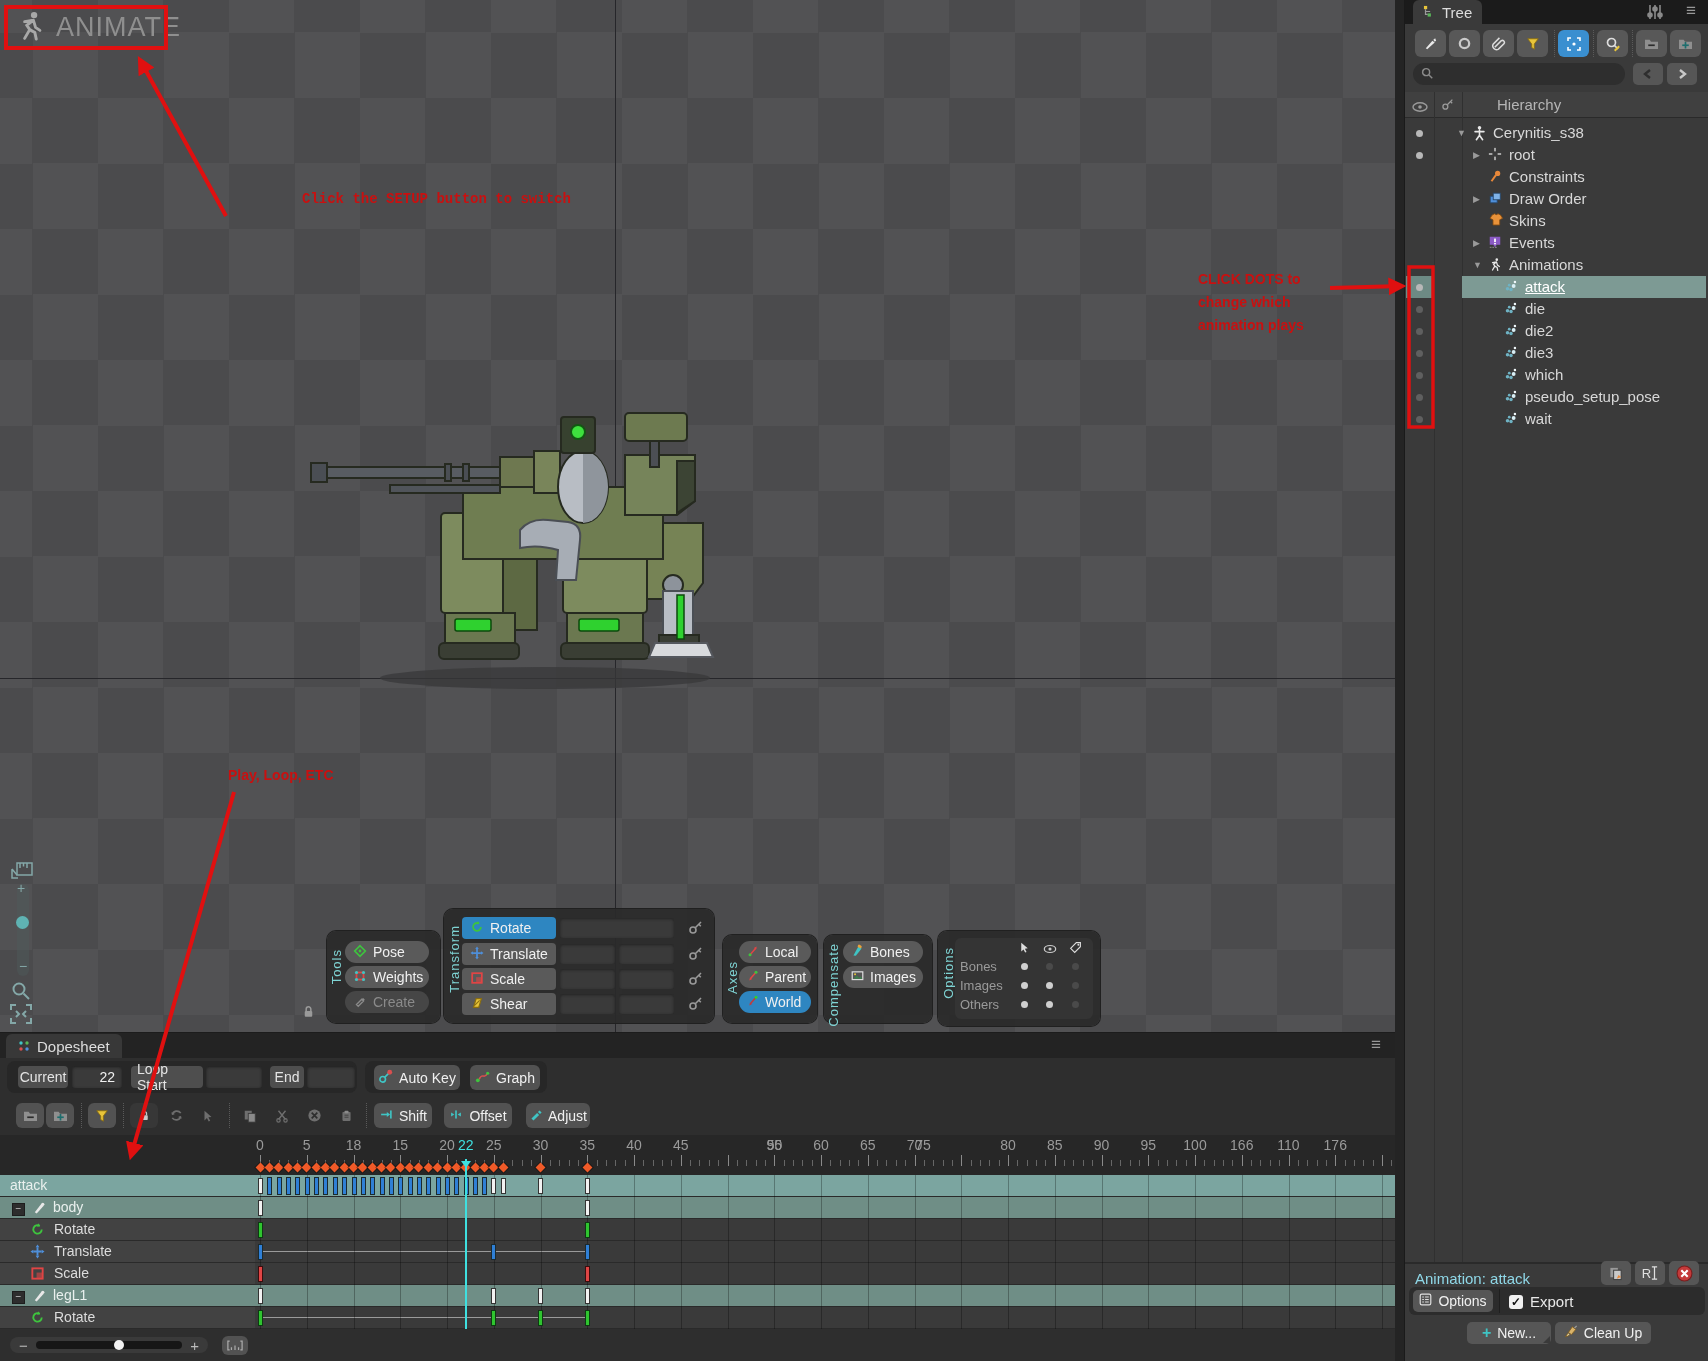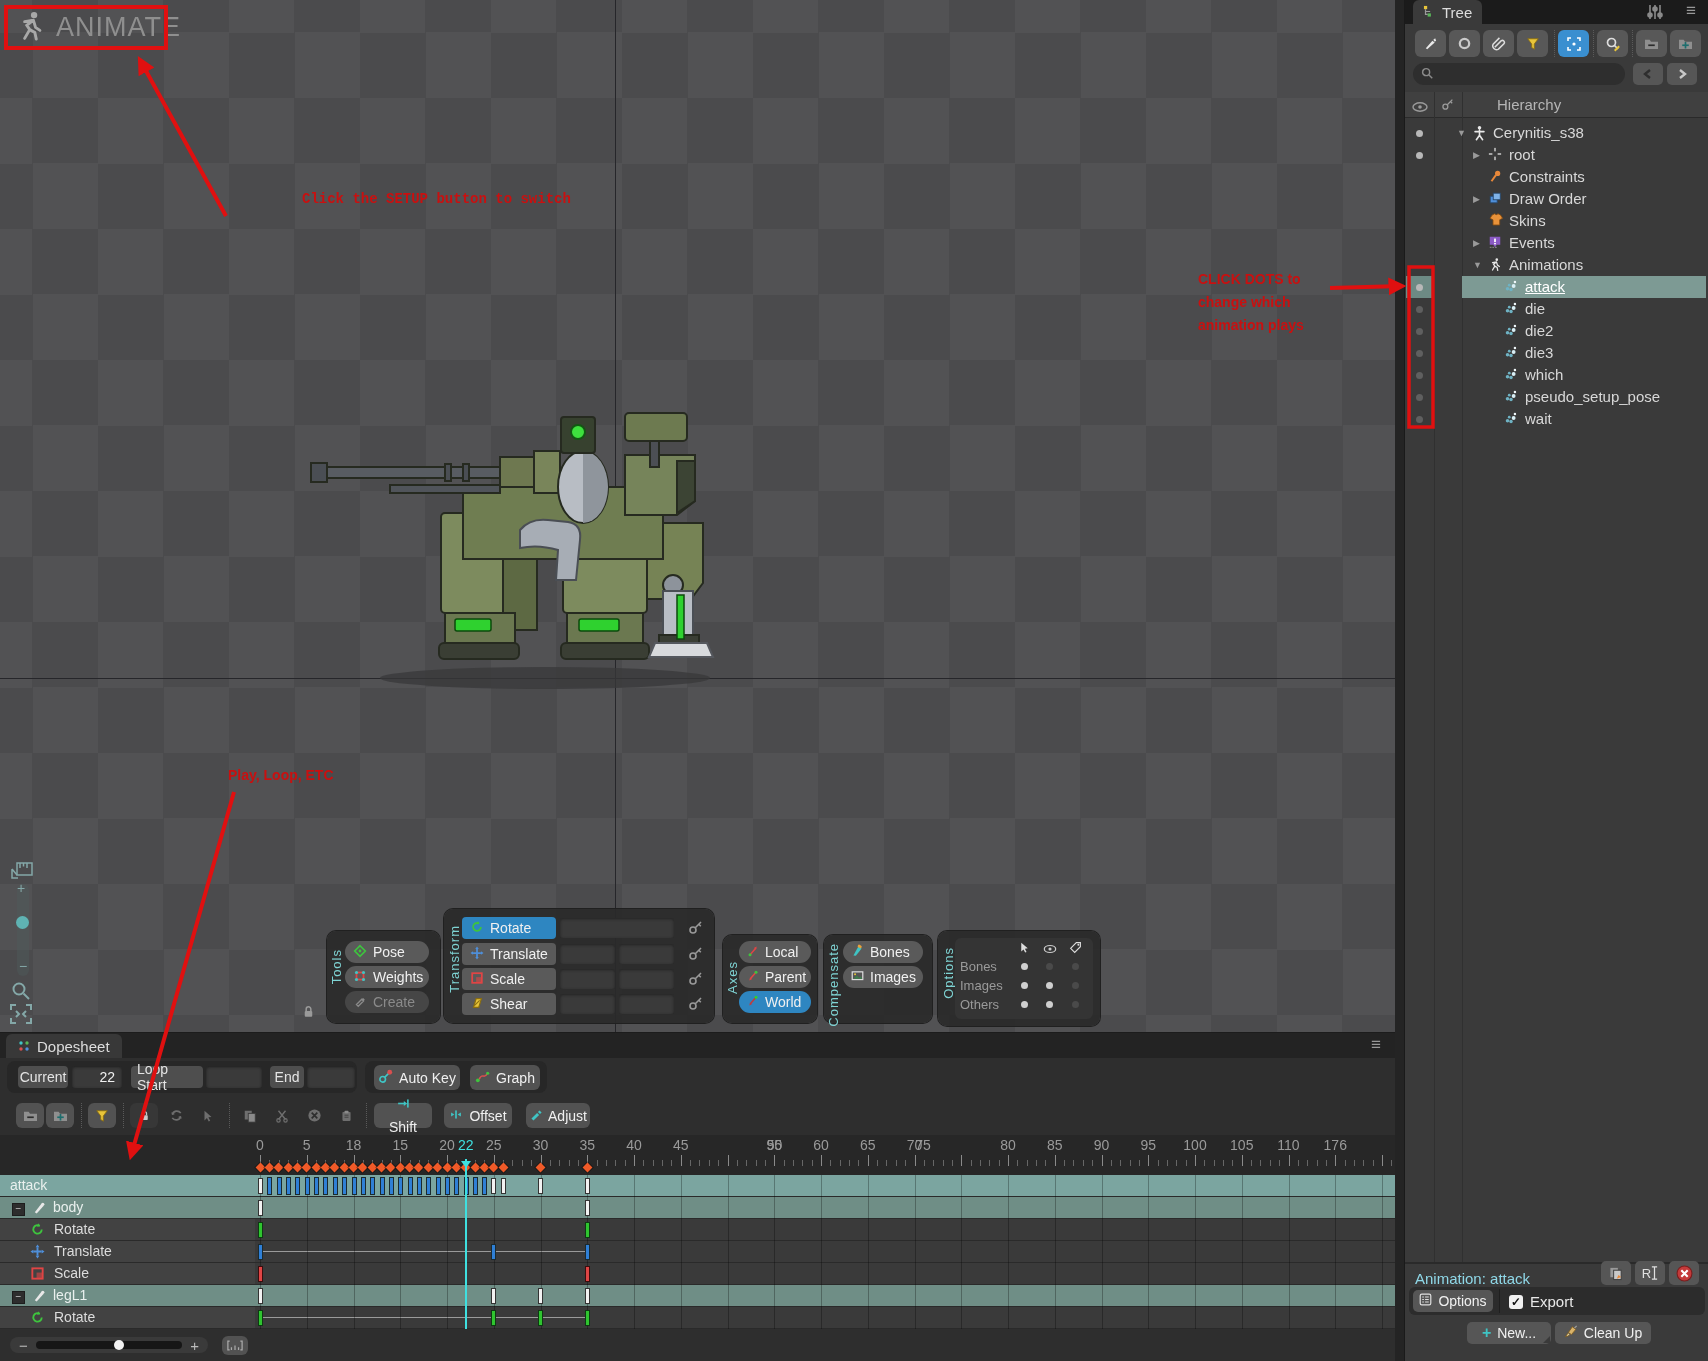--- a/index.html
+++ b/index.html
@@ -472,21 +472,21 @@
         </svg>
       </div>
     <div class="tbtn flat" style="left:332px;top:70px;width:28px;">
         <svg width="13" height="14" viewBox="0 0 16 16">
           <rect x="3" y="3" width="10" height="11" rx="1" fill="#6e6e6e"></rect>
           <rect x="5.5" y="1.5" width="5" height="3" rx="1" fill="#8a8a8a"></rect>
           <path d="M5.5 7 h5 M5.5 9.5 h5" stroke="#3a3a3a"></path>
         </svg>
       </div>
     <span class="tsep" style="left:366px;top:70px;"></span>
-    <div class="tbtn" style="left:374px;top:70px;width:58px;flex-direction:column;">
+    <div class="tbtn" style="left:374px;top:70px;width:58px;">
       <span><svg width="14" height="13" viewBox="0 0 16 16">
             <path d="M2 8 h8" stroke="#3fc4c4" stroke-width="2"></path>
             <path d="M9 5 l4 3 -4 3 z" fill="#3fc4c4"></path>
             <rect x="13" y="3" width="2" height="10" fill="#3fc4c4"></rect>
           </svg></span>
       <span>Shift</span>
     </div>
     <div class="tbtn" style="left:444px;top:70px;width:68px;">
       <span><svg width="14" height="13" viewBox="0 0 16 16">
             <rect x="7" y="3" width="2" height="10" fill="#3fc4c4"></rect>
@@ -546,21 +546,21 @@
         <span class="rnum" style="left: 774.25px;">95</span>
         <span class="rnum" style="left: 821px;">60</span>
         <span class="rnum" style="left: 867.75px;">65</span>
         <span class="rnum" style="left: 914.5px;">70</span>
         <span class="rnum" style="left: 923px;">75</span>
         <span class="rnum" style="left: 1008px;">80</span>
         <span class="rnum" style="left: 1054.75px;">85</span>
         <span class="rnum" style="left: 1101.5px;">90</span>
         <span class="rnum" style="left: 1148.25px;">95</span>
         <span class="rnum" style="left: 1195px;">100</span>
-        <span class="rnum" style="left: 1241.75px;">105</span>
+        <span class="rnum" style="left: 1241.75px;">166</span>
         <span class="rnum" style="left: 1288.5px;">110</span>
         <span class="rnum" style="left: 1335.25px;">176</span>
         <span class="rnum cur" style="left: 465.7px;">22</span>
         <i class="tick" style="left: 260px;"></i>
         <i class="tick minor" style="left: 269.35px;"></i>
         <i class="tick minor" style="left: 278.7px;"></i>
         <i class="tick minor" style="left: 288.05px;"></i>
         <i class="tick minor" style="left: 297.4px;"></i>
         <i class="tick" style="left: 306.75px;"></i>
         <i class="tick minor" style="left: 316.1px;"></i>

